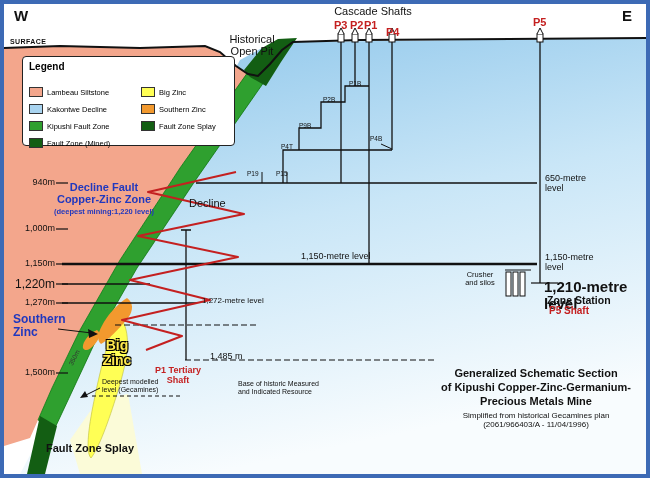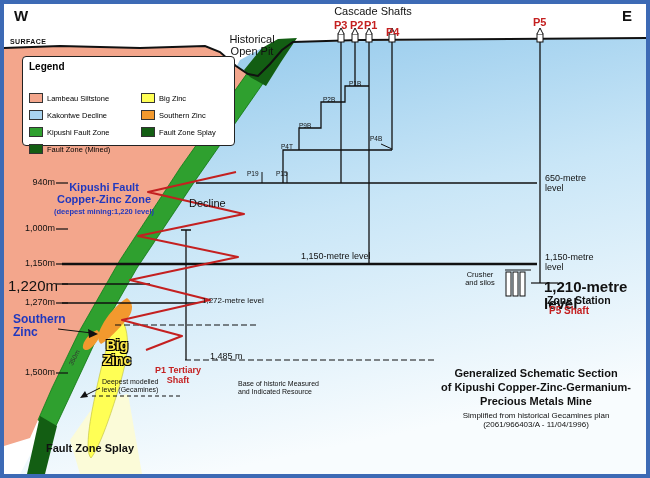--- a/index.html
+++ b/index.html
@@ -11,21 +11,21 @@
   .lbl{position:absolute;color:#111;white-space:pre-line;line-height:1.12;z-index:10}
   .b{font-weight:bold}
   .red{color:#C42020}
   .blue{color:#2138BE}
   .ctr{text-align:center}
   .rt{text-align:right}
   .tiny{font-size:6.5px}
   
   .legend{position:absolute;left:22px;top:56px;width:213px;height:90px;background:#fff;
           border:1px solid #222;border-radius:4px;z-index:12;padding:4px 6px}
-  .legend-title{font-size:10px;font-weight:bold;margin-bottom:21px}
+  .legend-title{font-size:10px;font-weight:bold;margin-bottom:15px}
   .legend-cols{display:flex}
   .legend-col{display:flex;flex-direction:column;gap:7px}
   .legend-col.c1{width:112px}
   .legend-item{display:flex;align-items:center;gap:4px}
   .swatch{width:14px;height:10px;border:1px solid #333;flex:none}
   .legend-label{font-size:7.5px;white-space:nowrap}
   .bigzinc{color:#FFE94D;text-shadow:-1px -1px 0 #000,1px -1px 0 #000,-1px 1px 0 #000,1px 1px 0 #000;
            font-weight:bold;font-size:14px;line-height:1.05}
 </style>
 </head>
@@ -190,25 +190,25 @@
         </div>
       </div>
     </div>
   </div>
 
   <div class="lbl rt" style="left:8px;top:94px;width:47px;font-size:9px">450m</div>
   <div class="lbl rt" style="left:8px;top:121px;width:47px;font-size:9px">600m</div>
   <div class="lbl rt" style="left:8px;top:177px;width:47px;font-size:9px">940m</div>
   <div class="lbl rt" style="left:8px;top:223px;width:47px;font-size:9px">1,000m</div>
   <div class="lbl rt" style="left:8px;top:258px;width:47px;font-size:9px">1,150m</div>
-  <div class="lbl rt" style="left:8px;top:278px;width:47px;font-size:15px">1,220m</div>
+  <div class="lbl rt" style="left:8px;top:278px;width:47px;font-size:12px">1,220m</div>
   <div class="lbl rt" style="left:8px;top:297px;width:47px;font-size:9px">1,270m</div>
   <div class="lbl rt" style="left:8px;top:367px;width:47px;font-size:9px">1,500m</div>
 
-  <div class="lbl b blue ctr" style="left:28px;top:181px;width:152px;font-size:11px">Kipushi Fault
+  <div class="lbl b blue ctr" style="left:28px;top:181px;width:152px;font-size:11px">Decline Fault
 Copper-Zinc Zone</div>
   <div class="lbl b blue ctr" style="left:28px;top:208px;width:152px;font-size:7.5px">(deepest mining:1,220 level)</div>
   <div class="lbl" style="left:189px;top:197px;font-size:11px">Decline</div>
   <div class="lbl" style="left:545px;top:173px;font-size:9px">650-metre
 level</div>
   <div class="lbl" style="left:301px;top:251px;font-size:9px">1,150-metre level</div>
   <div class="lbl" style="left:545px;top:252px;font-size:9px">1,150-metre
 level</div>
   <div class="lbl b" style="left:544px;top:279px;font-size:15px;width:102px">1,210-metre level</div>
   <div class="lbl b" style="left:547px;top:295px;font-size:10.5px">Zone Station</div>

